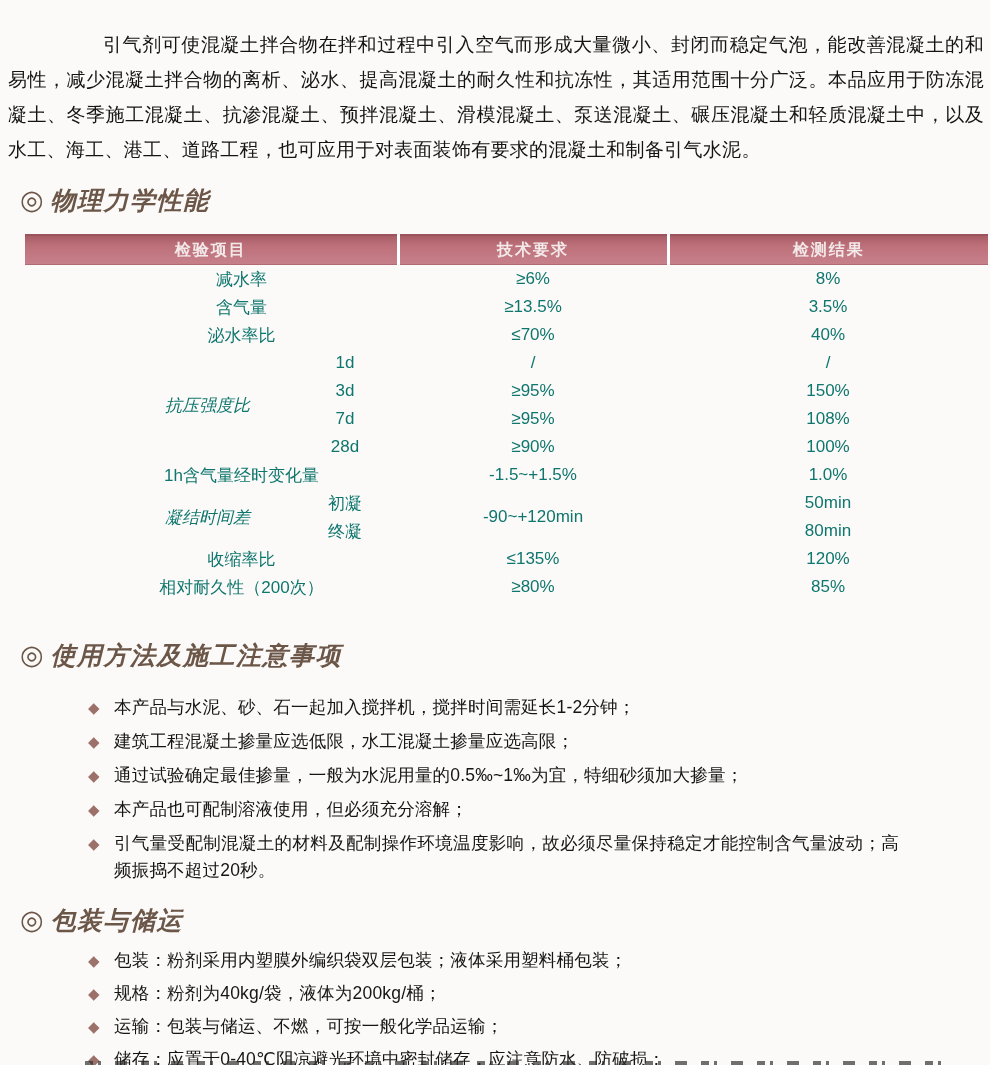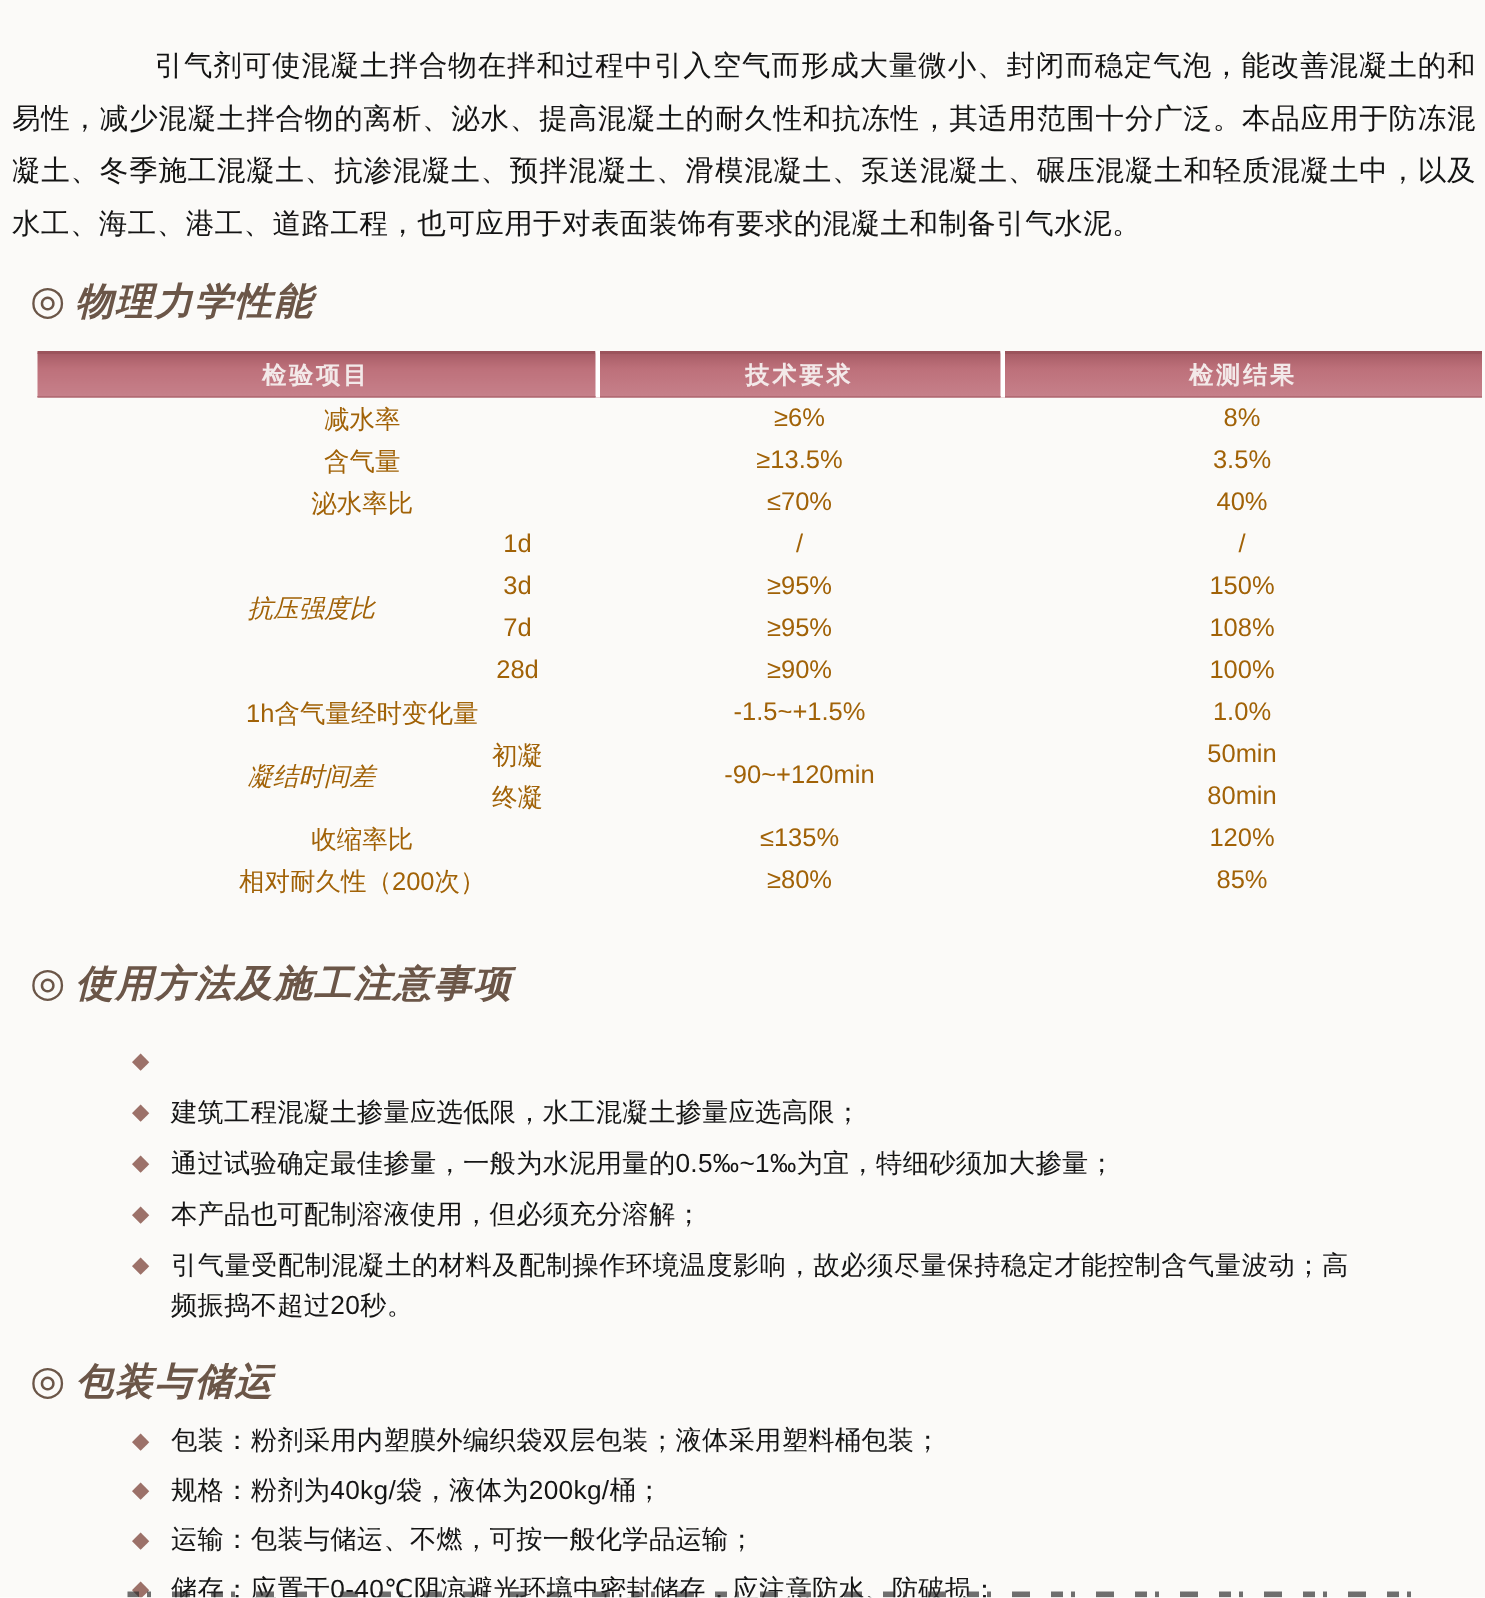--- a/index.html
+++ b/index.html
@@ -53,21 +53,21 @@
     background:linear-gradient(180deg,#a85e67 0%,var(--table-header-bg,#bd707a) 35%,#c6808a 100%);
     border-top:2px solid #9b545c;
     border-bottom:1px solid #b26b74;
   }
   .props thead th + th{border-left:3px solid #ffffff;}
   .props td{
     height:28px;
     font-size:17px;
     text-align:center;
     vertical-align:middle;
-    color:#a16207;
+    color:#0f766e;
     padding:0;
   }
   .props td.item{padding-left:60px;}
   .props td.grp{padding-left:80px;font-style:italic;}
   .props td.sub{padding-right:18px;}
   
   .blist{list-style:none;margin:22px 0 0 88px;padding:0;}
   .blist li{
     display:flex;
     align-items:flex-start;
@@ -194,20 +194,21 @@
   </table>
 
   <div class="sec-h usage">
     <span class="mk">◎</span>
     <span class="st">使用方法及施工注意事项</span>
   </div>
 
   <ul class="blist us">
     <li>
       <span class="dm">◆</span>
+      <span class="bt">本产品与水泥、砂、石一起加入搅拌机，搅拌时间需延长1-2分钟；</span>
     </li>
     <li>
       <span class="dm">◆</span>
       <span class="bt">建筑工程混凝土掺量应选低限，水工混凝土掺量应选高限；</span>
     </li>
     <li>
       <span class="dm">◆</span>
       <span class="bt">通过试验确定最佳掺量，一般为水泥用量的0.5‰~1‰为宜，特细砂须加大掺量；</span>
     </li>
     <li>

